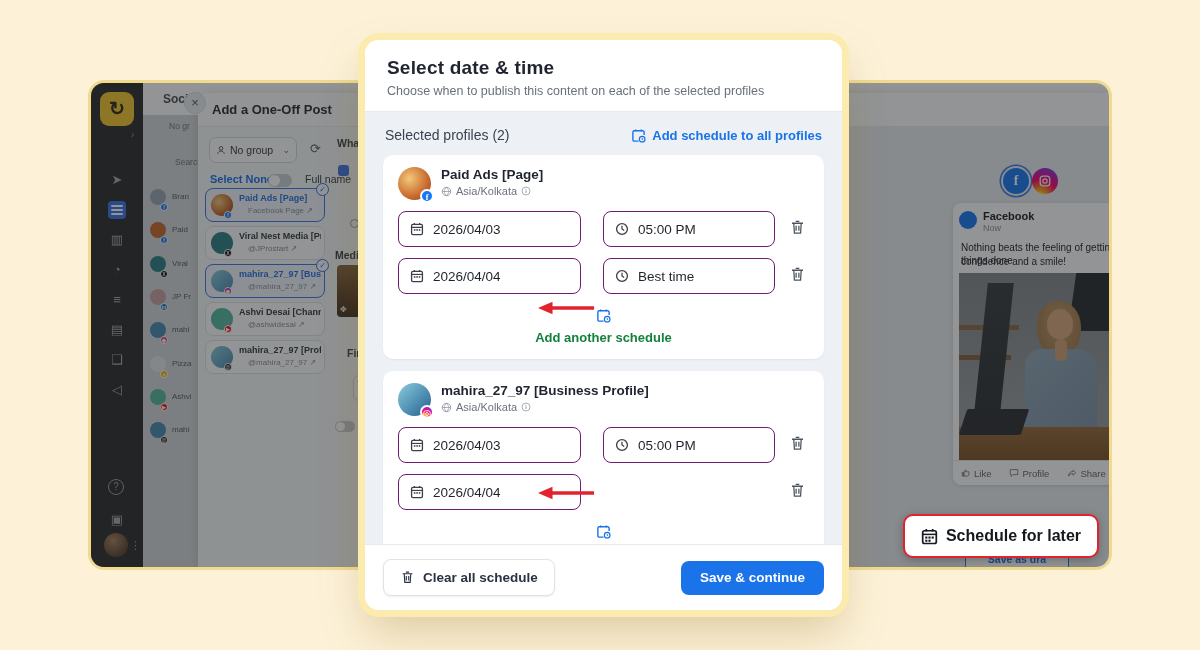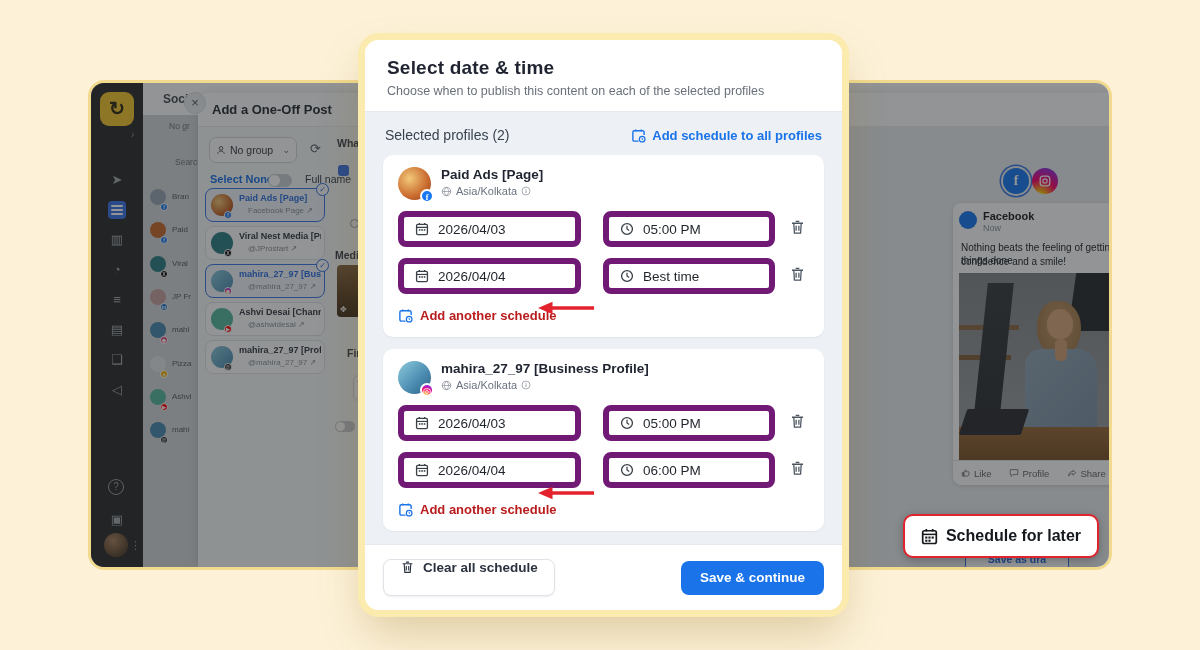--- a/index.html
+++ b/index.html
@@ -128,29 +128,29 @@
   .m-av .mbdg { position:absolute; right:-3px; bottom:-3px; width:14px; height:14px; border-radius:50%;
     border:2px solid #fff; color:#fff; font-size:8px; font-weight:700; text-align:center; line-height:14px;
     font-family:"Liberation Serif",serif; }
   .av-paid { background:radial-gradient(circle at 35% 35%, #F2C879, #C96A2E 60%, #8F3A1F); }
   .av-mahira { background:linear-gradient(135deg,#8ECBDD 0%,#4A8BB0 60%,#2E5F86 100%); }
   .bdg-fb { background:#1877F2; }
   .bdg-ig { background:radial-gradient(circle at 30% 110%, #FFD600 10%, #FF0069 50%, #7638FA 95%); }
   .p-name { font-size:13.5px; font-weight:700; color:#1F2430; }
   .tz-row { display:flex; align-items:center; gap:4px; margin-top:3px; font-size:11px; color:#6B7280; }
   .sched-row { display:flex; align-items:center; margin-top:11px; }
-  .inp { display:flex; align-items:center; gap:9px; height:36px; border:6px solid #701a75; border-radius:8px;
+  .inp { display:flex; align-items:center; gap:9px; height:36px; border:1px solid #701a75; border-radius:8px;
     background:#fff; padding:12px 11px; font-size:13.5px; font-weight:500; color:#1F242B; }
   .inp.date { width:183px; }
   .inp.time { width:172px; margin-left:22px; }
   .trash-btn { margin-left:auto; width:20px; height:20px; }
-  .add-link { display:flex; align-items:center; gap:7px; margin-top:14px; font-size:13px; font-weight:700; color:#b91c1c; }
+  .add-link { display:flex; align-items:center; gap:7px; margin-top:14px; font-size:13px; font-weight:700; color:#15803d;flex-direction:column; }
   .m-foot { background:#fff; border-top:1px solid #E6E9ED; padding:14px 18px; display:flex;
     align-items:center; justify-content:space-between; }
-  .clear-btn { display:flex; gap:8px; height:37px; padding:0 16px; background:#fff;
+  .clear-btn { display:flex; align-items:center; gap:8px; height:37px; padding:0 16px; background:#fff;
     border:1px solid #DFE3E8; border-radius:8px; font-size:13.5px; font-weight:600; color:#2A3240;
     box-shadow:0 1px 2px rgba(30,40,60,.08); }
   .save-btn { height:34px; padding:0 19px; background:#1A73E8; border:none; border-radius:8px;
     font-size:13.5px; font-weight:700; color:#fff; }
   svg { display:block; }
 </style>
 </head>
 <body>
 
 <div class="abs app-window">
@@ -526,27 +526,20 @@
           <svg width="14" height="14" viewBox="0 0 16 16">
               <path d="M5 1v2.4M11 1v2.4" stroke="#3A4048" stroke-width="1.5"></path>
               <rect x="1.8" y="2.8" width="12.4" height="11.6" rx="1.5" fill="none" stroke="#3A4048" stroke-width="1.5"></rect>
               <path d="M1.8 6.2h12.4" stroke="#3A4048" stroke-width="1.3"></path>
               <rect x="4.4" y="8.2" width="1.8" height="1.8" fill="#3A4048"></rect>
               <rect x="7.2" y="8.2" width="1.8" height="1.8" fill="#3A4048"></rect>
               <rect x="10" y="8.2" width="1.8" height="1.8" fill="#3A4048"></rect>
             </svg>
           <span>2026/04/04</span>
         </span>
-        <span class="inp time">
-          <svg width="14" height="14" viewBox="0 0 16 16">
-              <circle cx="8" cy="8" r="6.2" fill="none" stroke="#3A4048" stroke-width="1.5"></circle>
-              <path d="M8 4.4V8l2.5 1.7" stroke="#3A4048" stroke-width="1.4" fill="none"></path>
-            </svg>
-          <span>06:00 PM</span>
-        </span>
         <span class="trash-btn">
           <svg width="17" height="17" viewBox="0 0 16 16">
               <path d="M2.8 4h10.4M6.3 2.3h3.4M4.5 4l.6 9.2h5.8L11.5 4M6.7 6.3v4.8M9.3 6.3v4.8" stroke="#4A5560" stroke-width="1.2" fill="none"></path>
             </svg>
         </span>
       </div>
 
       <div class="add-link">
         <svg width="15" height="15" viewBox="0 0 16 16">
             <path d="M5 1.5v2M11 1.5v2" stroke="#1A73E8" stroke-width="1.5"></path>

